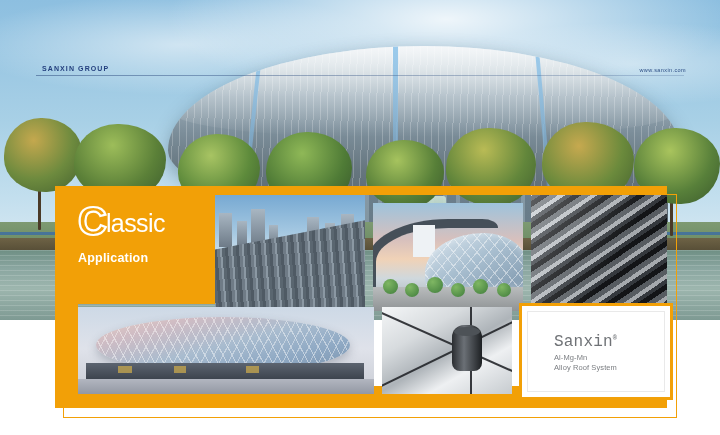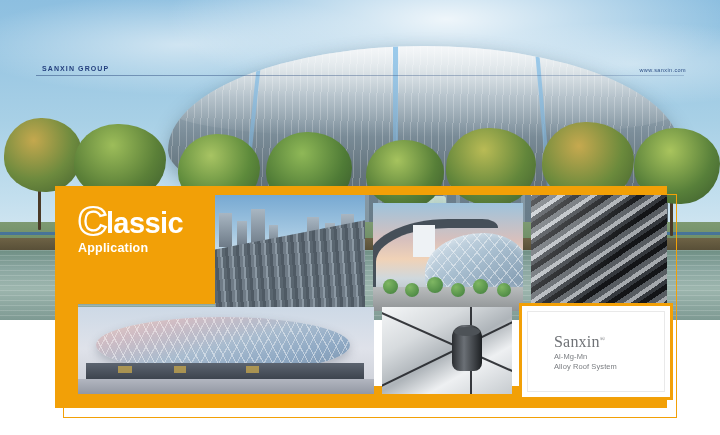--- a/index.html
+++ b/index.html
@@ -70,23 +70,23 @@
   .ora-bottom{position:absolute;left:0;top:200px;width:612px;height:22px;background:#F2A007;}
   .ora-topbar{position:absolute;left:160px;top:0;width:452px;height:9px;background:#F2A007;}
   .ora-right{position:absolute;left:589px;top:0;width:23px;height:222px;background:#F2A007;}
   
   .ora-outline{position:absolute;left:8px;top:8px;width:612px;height:222px;
     border:1px solid #F2A007;pointer-events:none;}
 
   .cls-title{position:absolute;left:23px;top:18px;color:#fff;}
   .cls-c{font-size:40px;font-weight:bold;line-height:34px;letter-spacing:-1px;
     color:transparent;-webkit-text-stroke:2.2px #ffffff;}
-  .cls-rest{font-size:29px;font-weight:bold;line-height:29px;letter-spacing:-.6px;color:#fff;}
+  .cls-rest{font-size:25px;font-weight:normal;line-height:29px;letter-spacing:-.6px;color:#fff;}
   .cls-row{display:flex;align-items:flex-end;}
-  .cls-app{font-size:12.5px;font-weight:bold;color:#fff;letter-spacing:.2px;margin-top:3px;}
+  .cls-app{font-size:12.5px;font-weight:bold;color:#fff;letter-spacing:.2px;margin-top:13px;}
   .cls-cn{font-size:17px;font-weight:bold;color:#fff;letter-spacing:2px;margin-top:4px;
     font-family:"DejaVu Sans","Liberation Sans",sans-serif;}
 
   
   .ph{position:absolute;overflow:hidden;background:#8d98a2;}
 
   
   .p1{left:160px;top:9px;width:150px;height:112px;}
   .p1 .sky{position:absolute;inset:0;background:linear-gradient(180deg,#77a9d2 0%,#a6c9e2 34%,#cfe0ec 54%,#8d99a4 55%,#6c7883 100%);}
   .p1 .city{position:absolute;left:0;top:12px;width:150px;height:40px;}
@@ -144,21 +144,21 @@
   .p5 .sw1{left:-10px;top:46px;width:150px;height:2px;transform:rotate(-26deg);}
   .p5 .sw2{left:-10px;top:34px;width:150px;height:2px;transform:rotate(24deg);}
   .p5 .sw3{left:88px;top:0;width:2px;height:90px;}
 
   
   .card{position:absolute;left:464px;top:117px;width:148px;height:91px;background:#fff;
     border:3px solid #F2A007;}
   .card-in{position:absolute;inset:5px;border:1px solid #e9e9e9;background:#fff;
     display:flex;flex-direction:column;justify-content:center;padding-left:26px;box-sizing:border-box;}
   .bn{font-size:16px;color:#6f7276;letter-spacing:.2px;line-height:17px;
-      font-family:Liberation Serif, serif;}
+      font-family:Liberation Mono, monospace;}
   .bn sup{font-size:7px;vertical-align:super;}
   .bs{font-size:7.5px;color:#7b7e82;line-height:10px;margin-top:2px;letter-spacing:.1px;}
 </style>
 </head>
 <body>
 
 <div class="page">
 
   <div class="hero">
     <div class="hero-sky"></div>

